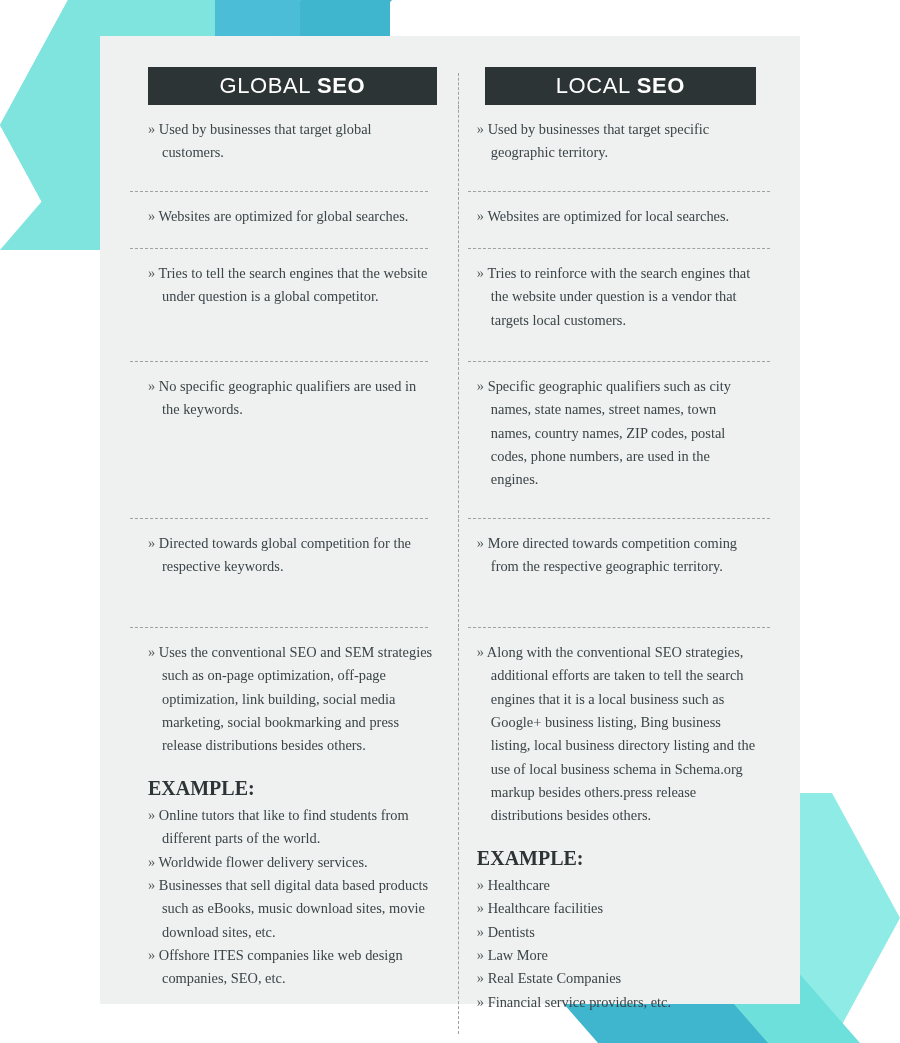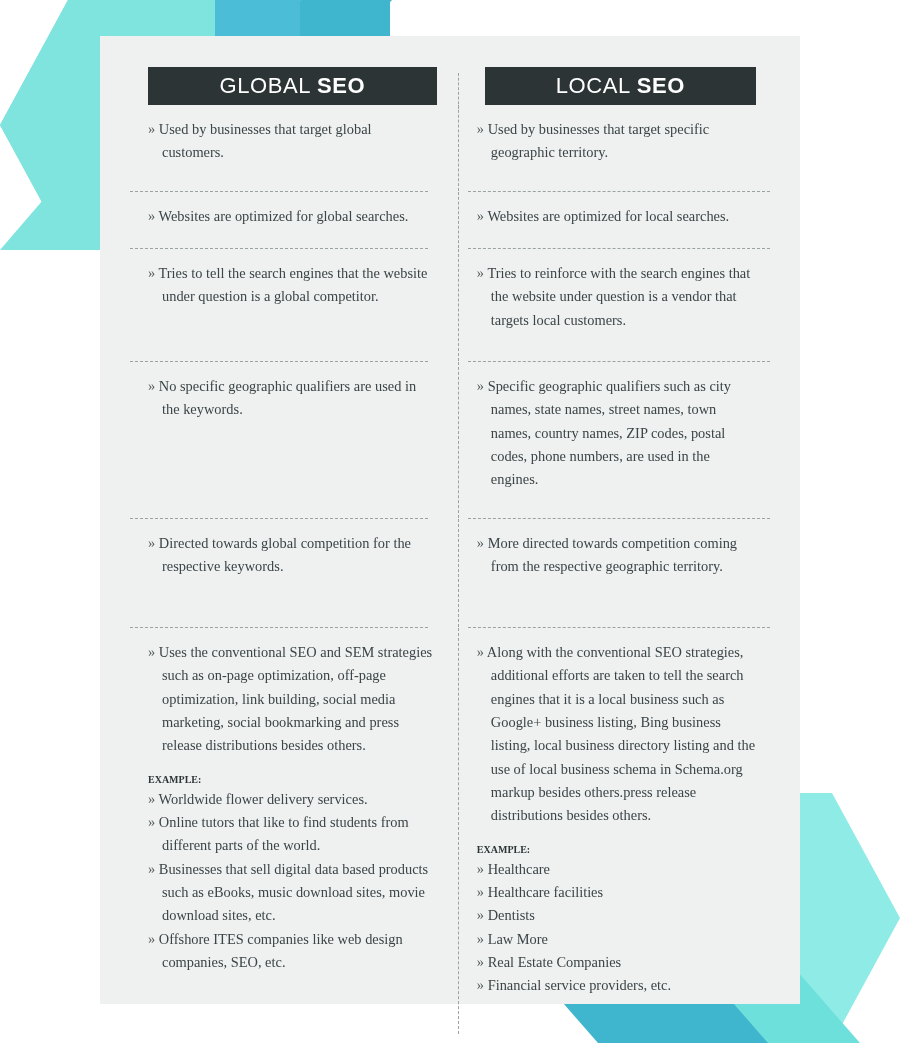--- a/index.html
+++ b/index.html
@@ -97,21 +97,21 @@
   }
   .p { margin: 0 0 0 0; text-indent: -14px; padding-left: 14px; }
   .p + .p { margin-top: 0; }
   .guillemet { color: #55605f; }
 
   .gap { height: 12px; }
 
   .example-head {
     font-weight: 700;
     color: #2d3436;
-    font-size: 10px;
+    font-size: 20px;
     margin: 0;
     padding-top: 2px;
   }
   .seprow { display: flex; }
   .seprow .s {
     width: 320px;
     box-sizing: border-box;
   }
   .seprow .s.left  { padding-right: 22px; }
   .seprow .s.right { padding-left: 18px; }
@@ -270,22 +270,22 @@
           <i></i>
         </div>
       </div>
 
     <div class="trow r6">
       <div class="tcell left">
         <div class="cellbody">
           <p class="p"><span class="guillemet">»</span> <span>Uses the conventional SEO and SEM strategies such as on-page optimization, off-page optimization, link building, social media marketing, social bookmarking and press release distributions besides others.</span></p>
           <div class="gap"></div>
           <p class="example-head">EXAMPLE:</p>
+          <p class="p"><span class="guillemet">»</span> <span>Online tutors that like to find students from different parts of the world.</span></p>
           <p class="p"><span class="guillemet">»</span> <span>Worldwide flower delivery services.</span></p>
-          <p class="p"><span class="guillemet">»</span> <span>Online tutors that like to find students from different parts of the world.</span></p>
           <p class="p"><span class="guillemet">»</span> <span>Businesses that sell digital data based products such as eBooks, music download sites, movie download sites, etc.</span></p>
           <p class="p"><span class="guillemet">»</span> <span>Offshore ITES companies like web design companies, SEO, etc.</span></p>
         </div>
       </div>
       <div class="tcell right">
         <div class="cellbody">
           <p class="p"><span class="guillemet">»</span> <span>Along with the conventional SEO strategies, additional efforts are taken to tell the search engines that it is a local business such as Google+ business listing, Bing business listing, local business directory listing and the use of local business schema in Schema.org markup besides others.press release distributions besides others.</span></p>
           <div class="gap"></div>
           <p class="example-head">EXAMPLE:</p>
           <p class="p"><span class="guillemet">»</span> <span>Healthcare</span></p>

